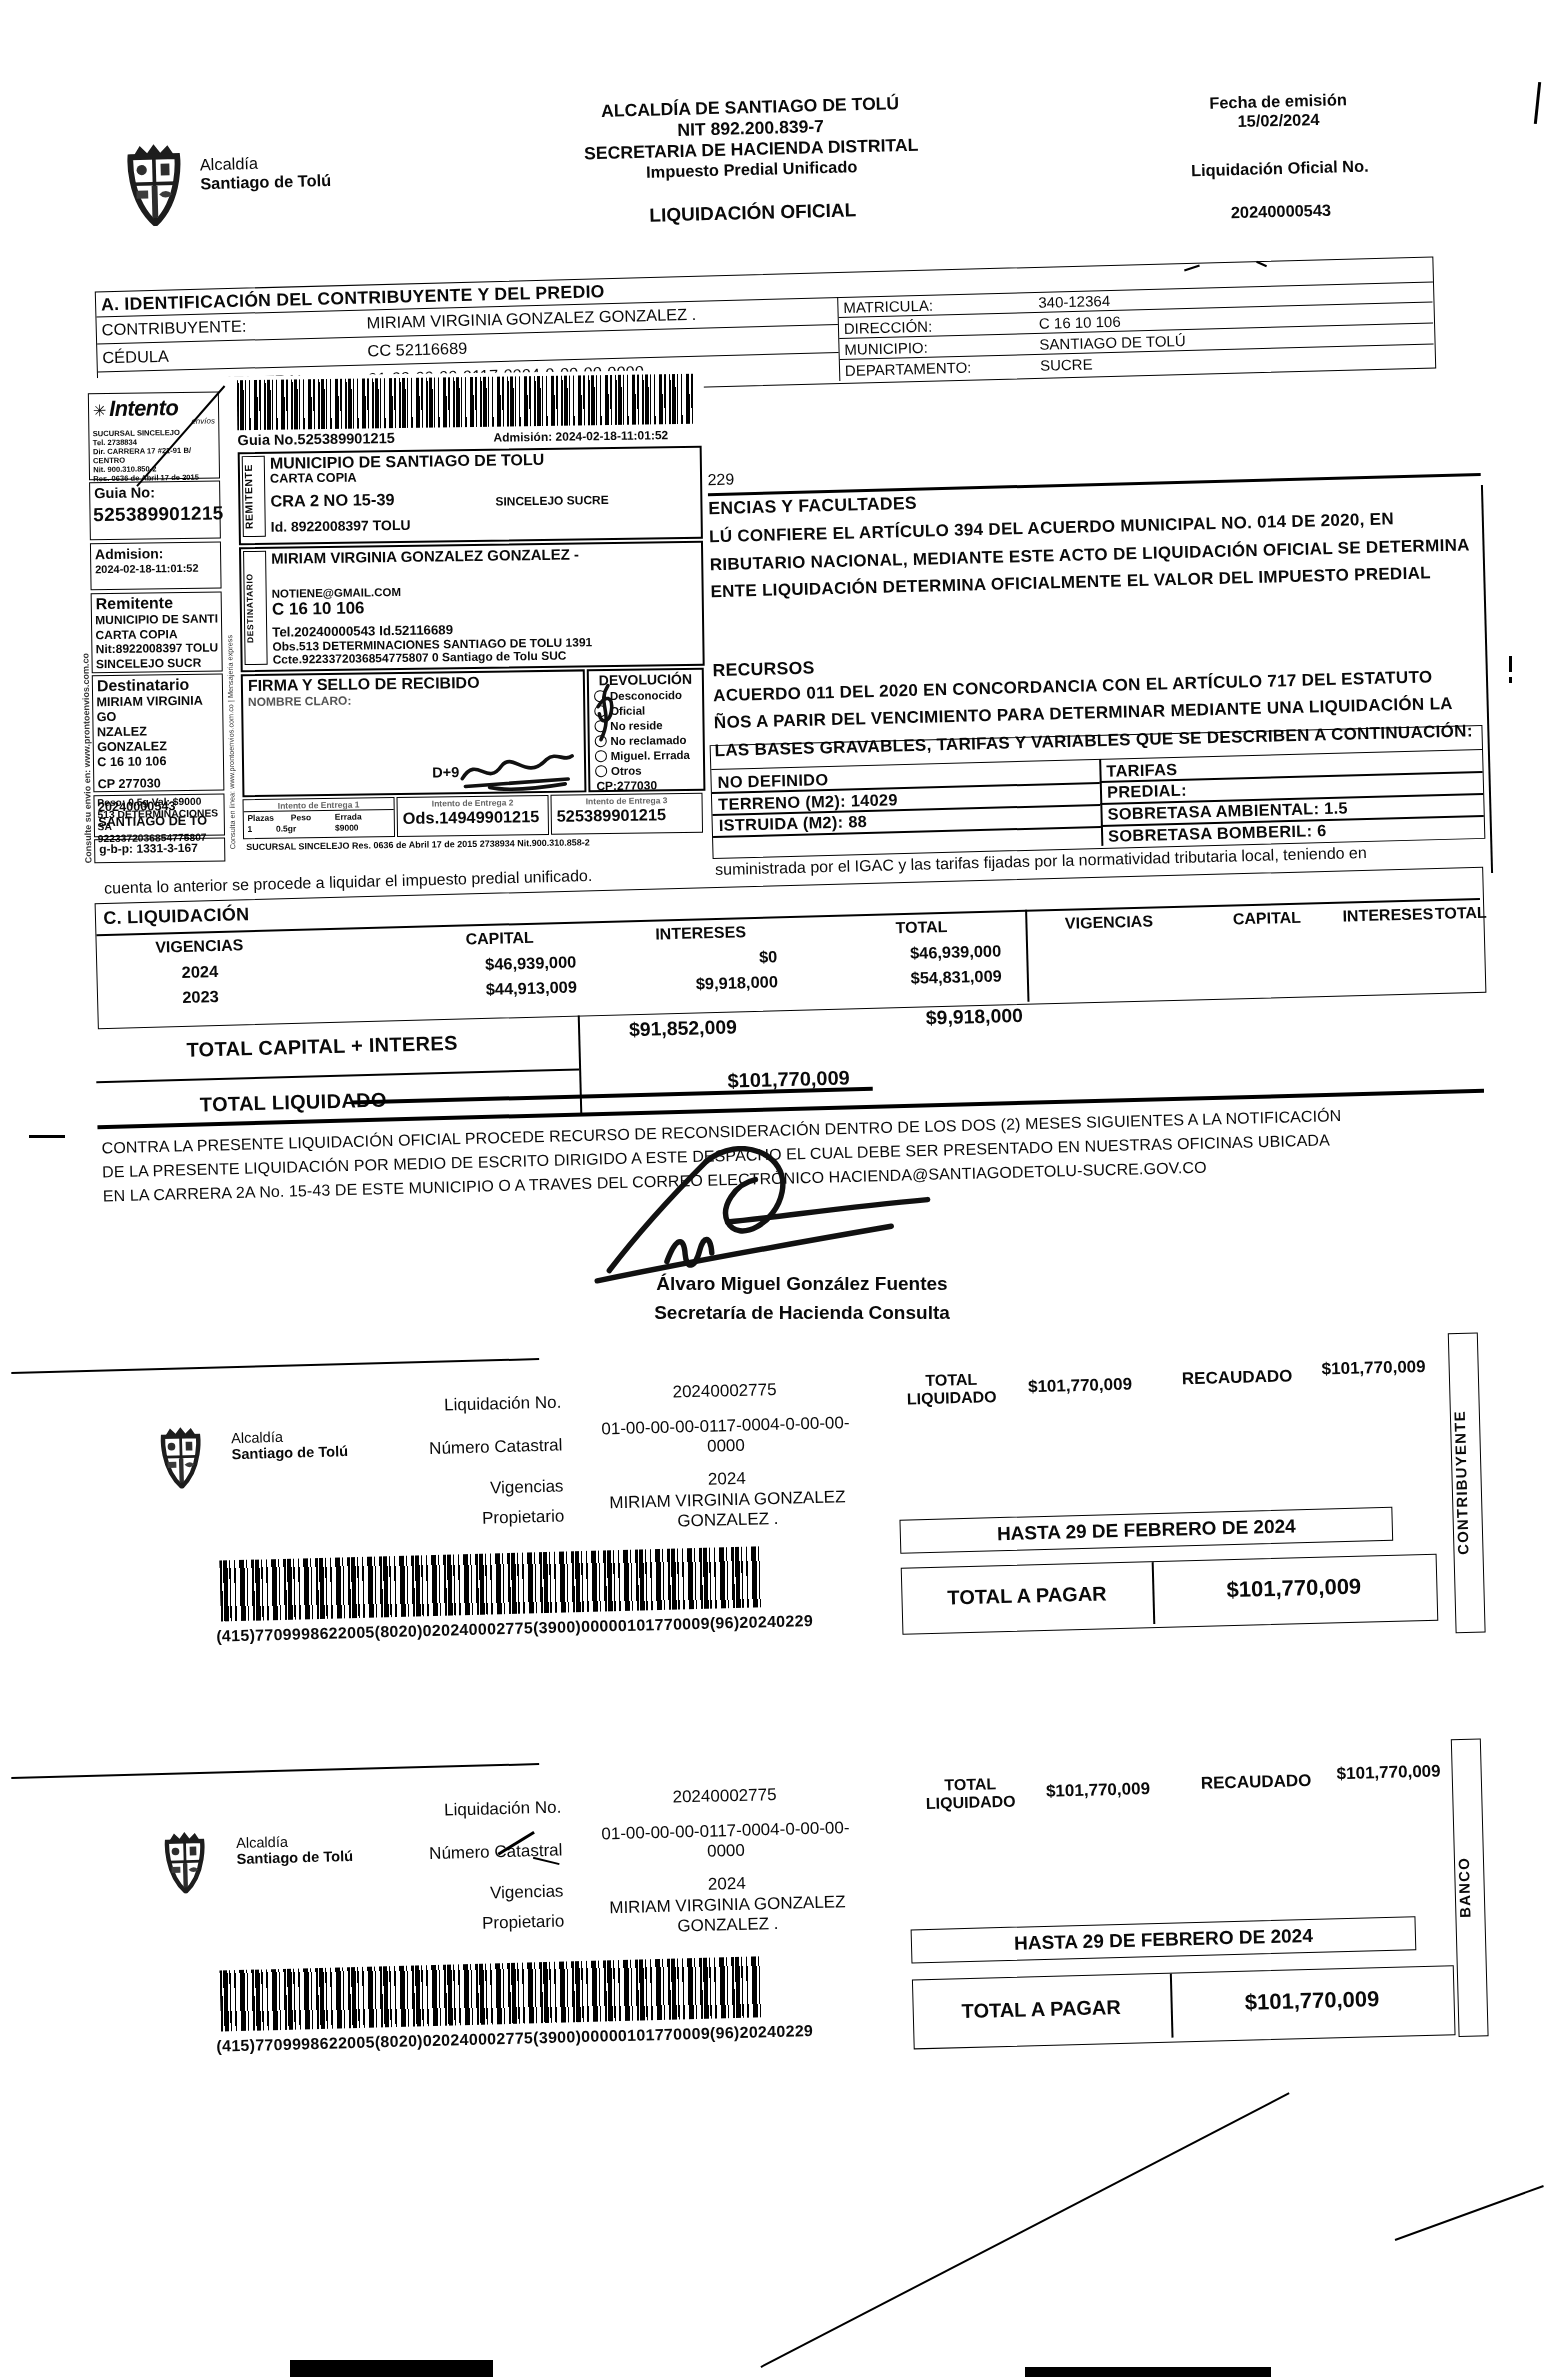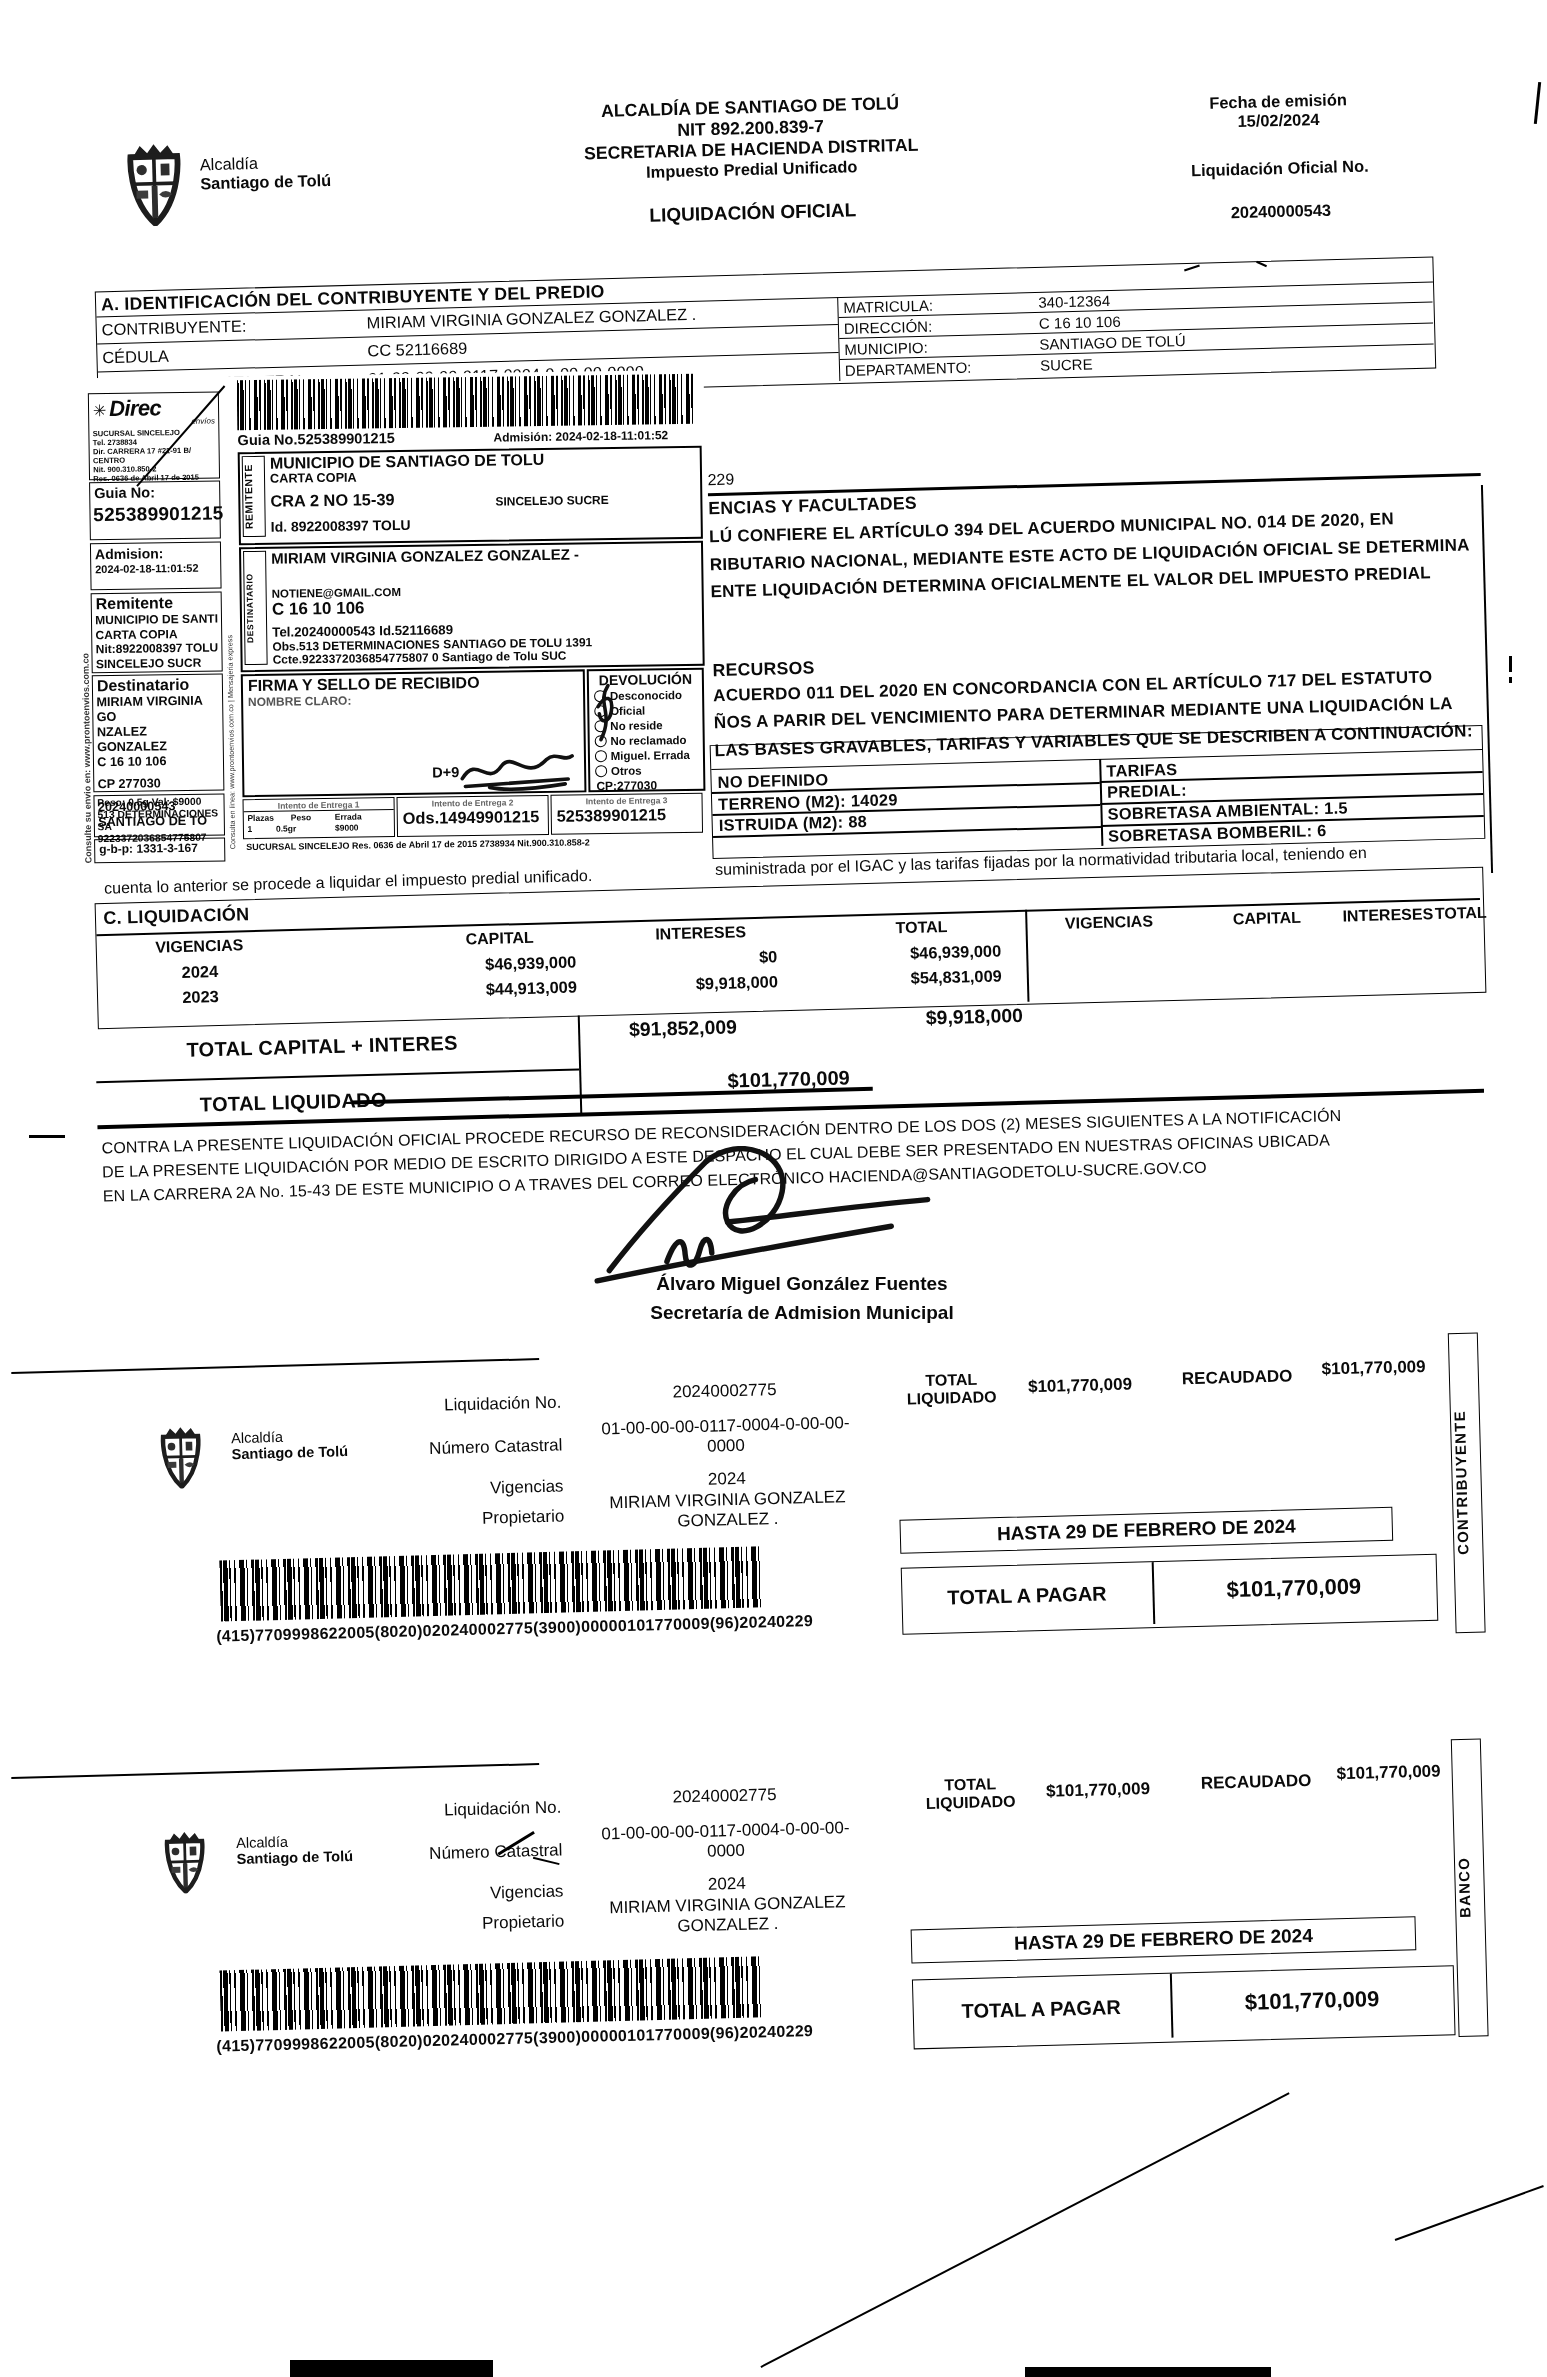--- a/index.html
+++ b/index.html
@@ -197,21 +197,21 @@
         <path d="M55,205 C120,120 185,55 215,25"></path>
         <path d="M150,190 C165,150 178,148 180,178 C182,203 196,203 204,172 C210,148 222,146 224,176"></path>
         <path d="M215,25 C270,-20 352,12 340,75 C330,128 268,160 250,125 C238,100 262,62 296,55"></path>
         <path d="M250,125 C330,118 440,100 580,88"></path>
         <path d="M35,222 C160,196 330,165 520,132"></path>
       </g>
     </svg>
   </div>
   <div class="abs ctr" style="left:529px;top:1273px;width:546px">
     <div class="b" style="font-size:19px">Álvaro Miguel González Fuentes</div>
-    <div class="b" style="font-size:19px;margin-top:7.3px">Secretaría de Admision Municipal</div>
+    <div class="b" style="font-size:19px;margin-top:7.3px">Secretaría de Hacienda Consulta</div>
   </div>
 
   <div class="abs tilt" style="left:0;top:1352px;width:1548px;height:303px">
     <div class="abs hline" style="left:15px;top:0;width:528px;height:2.4px"></div>
     <div class="abs" style="left:155px;top:58px;width:55px;height:63px">
       <svg viewBox="0 0 100 115" width="55" height="63">
           <use href="#crest"></use>
         </svg>
     </div>
     <div class="abs" style="left:233px;top:64px;width:158px;font-size:14.6px">
@@ -287,21 +287,21 @@
     <div class="penbar" style="left:497px;top:78px;width:42px;height:3px;transform:rotate(-30deg)"></div>
     <div class="penbar" style="left:534px;top:97px;width:27px;height:2.4px;transform:rotate(15deg)"></div>
   </div>
 
   <div class="abs tilt2" style="left:84px;top:374px;width:623px;height:488px;background:#fff">
     <div class="abs vtext smallgray" style="left:-3.6px;top:6px;height:479px;font-size:9px;font-weight:bold">Consulte su envio en: www.prontoenvios.com.co</div>
 
     <div class="abs box" style="left:7.3px;top:14.6px;width:129px;height:85px">
       <div style="padding:2.4px 3.6px 0 3.6px">
         <span style="font-size:16px">✳</span>
-        <span class="b" style="font-size:22px;font-style:italic;letter-spacing:-0.6px">Direc</span>
+        <span class="b" style="font-size:22px;font-style:italic;letter-spacing:-0.6px">Intento</span>
         <div class="rt" style="font-size:8px;font-style:italic;margin-top:-3.6px">envíos</div>
       </div>
       <div class="b" style="font-size:7.6px;line-height:9px;padding:1.2px 3px">
         <div>SUCURSAL SINCELEJO</div>
         <div>Tel. 2738834</div>
         <div>Dir. CARRERA 17 #21-91 B/ CENTRO</div>
         <div>Nit. 900.310.850-2</div>
         <div>Res. 0636 de Abril 17 de 2015</div>
       </div>
     </div>

